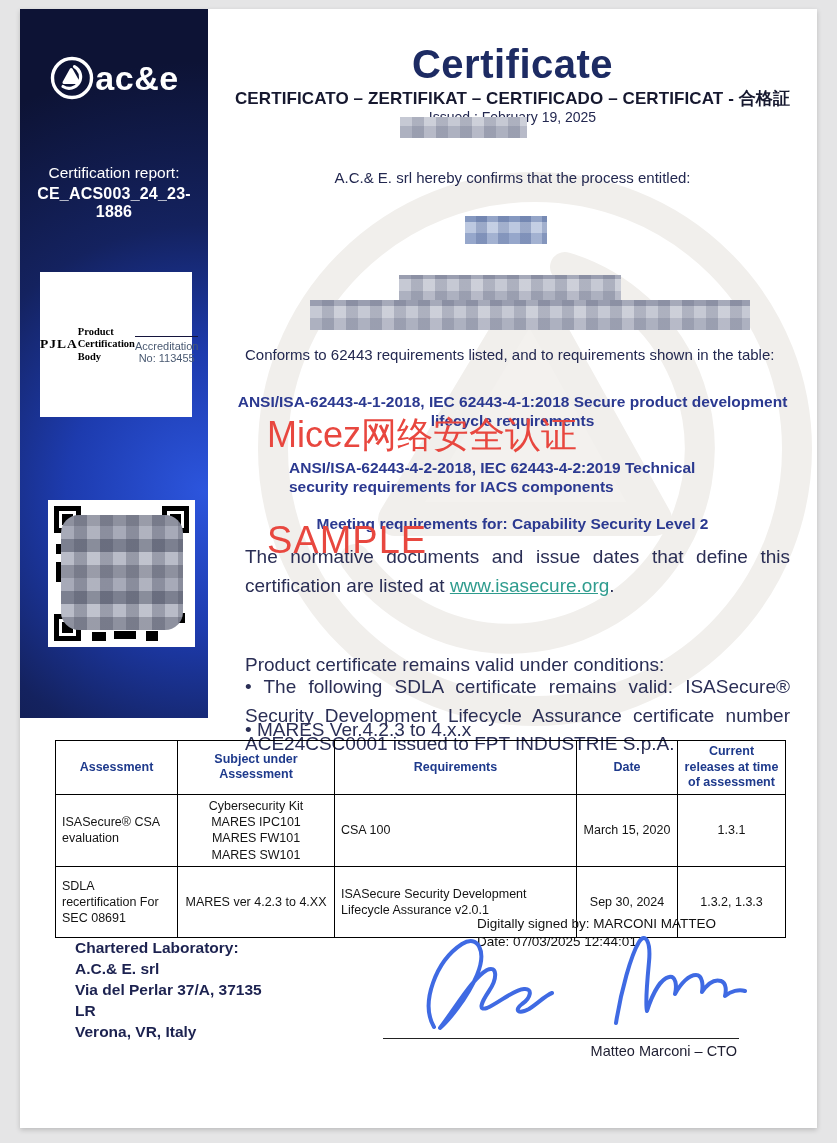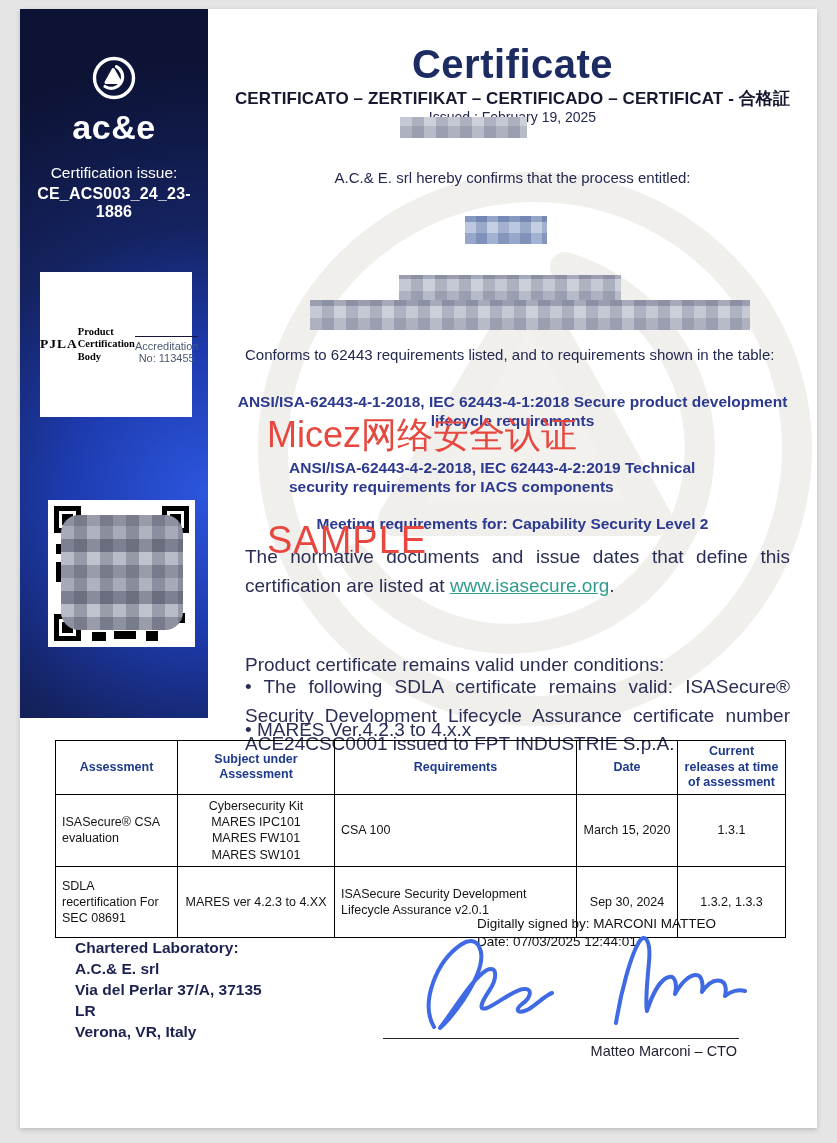--- a/index.html
+++ b/index.html
@@ -5,21 +5,21 @@
   html,body{margin:0;padding:0;}
   body{background:#e5e5e6;font-family:"Liberation Sans",sans-serif;}
   .canvas{position:relative;width:837px;height:1143px;background:#e5e5e6;overflow:hidden;}
   .page{position:absolute;left:20px;top:9px;width:797px;height:1119px;background:#ffffff;
         box-shadow:0 2px 5px rgba(0,0,0,.18);}
   
   .watermark{position:absolute;left:215px;top:140px;width:600px;height:600px;z-index:0;pointer-events:none;}
   
   .sidebar{position:absolute;left:0;top:0;width:188px;height:709px;z-index:2;
       background:radial-gradient(circle 430px at 98% 68%, #2c55dd 0%, #1d3bae 32%, #14225f 62%, #0d1335 100%);}
-  .brand-row{position:absolute;left:0;top:46px;width:100%;display:flex;align-items:center;justify-content:center;gap:9px;flex-direction:column;}
+  .brand-row{position:absolute;left:0;top:46px;width:100%;display:flex;align-items:center;justify-content:center;}
   .brand-text{color:#fff;font-size:34px;font-weight:600;letter-spacing:.5px;line-height:1;}
   .report{position:absolute;left:0;top:155px;width:100%;text-align:center;color:#fff;}
   .report-label{font-size:15.5px;font-weight:400;}
   .report-id{font-size:16px;font-weight:700;margin-top:3px;letter-spacing:.2px;}
   .pjla-card{position:absolute;left:20px;top:263px;width:152px;height:145px;background:#fff;
              display:flex;align-items:center;}
   .pjla-art{margin-top:4px;}
   .pjla-acronym{font-family:"Liberation Serif",serif;font-weight:700;font-size:13.5px;color:#000;letter-spacing:1px;line-height:1.1;}
   .pjla-name{font-family:"Liberation Serif",serif;font-weight:700;font-size:10.5px;color:#000;line-height:1.2;}
   .pjla-accr{width:100%;box-sizing:border-box;border-top:1.5px solid #14143c;margin-top:11px;padding-top:3px;
@@ -100,21 +100,21 @@
     <div class="sidebar">
       <div class="brand-row">
         <svg width="46" height="46" viewBox="0 0 46 46">
           <circle cx="23" cy="23" r="19.5" fill="none" stroke="#ffffff" stroke-width="3.4"></circle>
           <path d="M15 27.5 L22.2 14.5 L29.5 27.5 Z" fill="#ffffff" stroke="#ffffff" stroke-width="3" stroke-linejoin="round"></path>
           <path d="M14 31.5 A 11.5 11.5 0 1 0 25.5 11.6" fill="none" stroke="#ffffff" stroke-width="3.2" stroke-linecap="round"></path>
         </svg>
         <span class="brand-text">ac&amp;e</span>
       </div>
       <div class="report">
-        <div class="report-label">Certification issue:</div>
+        <div class="report-label">Certification report:</div>
         <div class="report-id">CE_ACS003_24_23-1886</div>
       </div>
 
       <div class="pjla-card">
         <svg class="pjla-art" width="110" height="78" viewBox="0 0 110 78">
           <path d="M14 72 L52 8 L92 72 Z" fill="#2d3193"></path>
           <g transform="translate(64,40)">
             <ellipse rx="30" ry="10" fill="none" stroke="#1a1a1a" stroke-width="2.2"></ellipse>
             <ellipse rx="30" ry="10" fill="none" stroke="#1a1a1a" stroke-width="2.2" transform="rotate(60)"></ellipse>
             <ellipse rx="30" ry="10" fill="none" stroke="#1a1a1a" stroke-width="2.2" transform="rotate(-60)"></ellipse>

